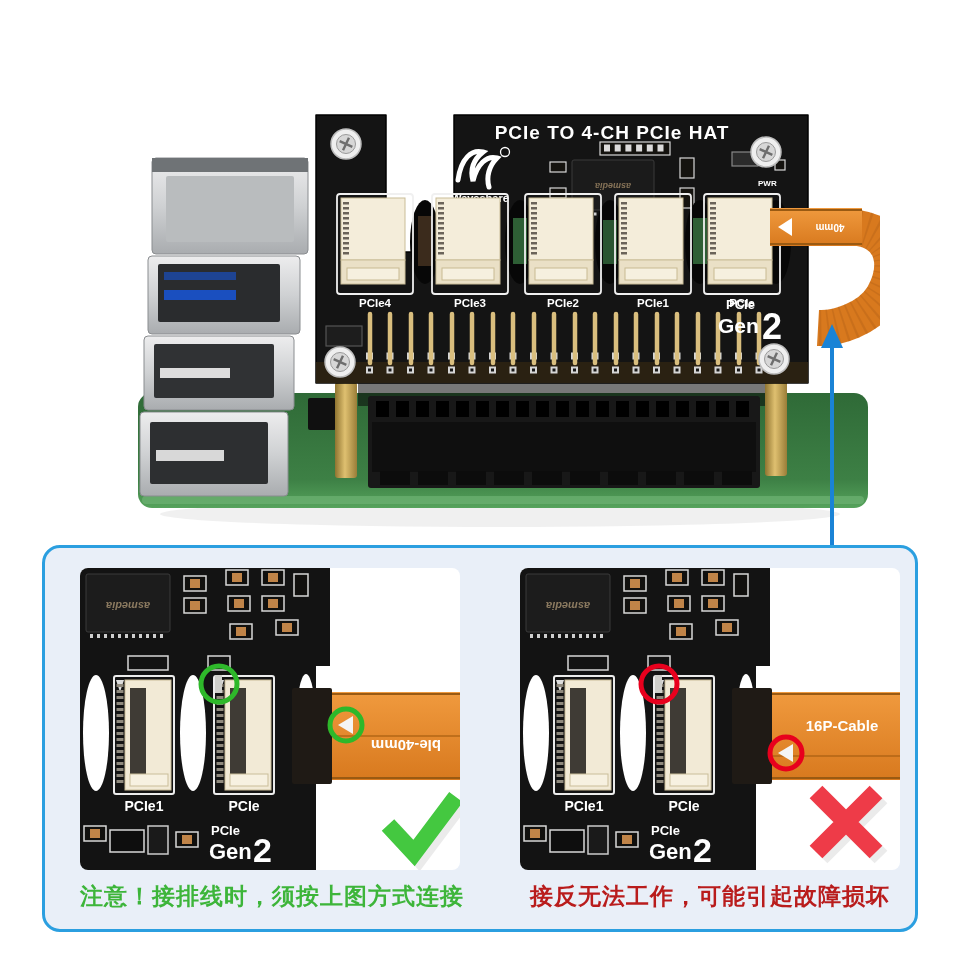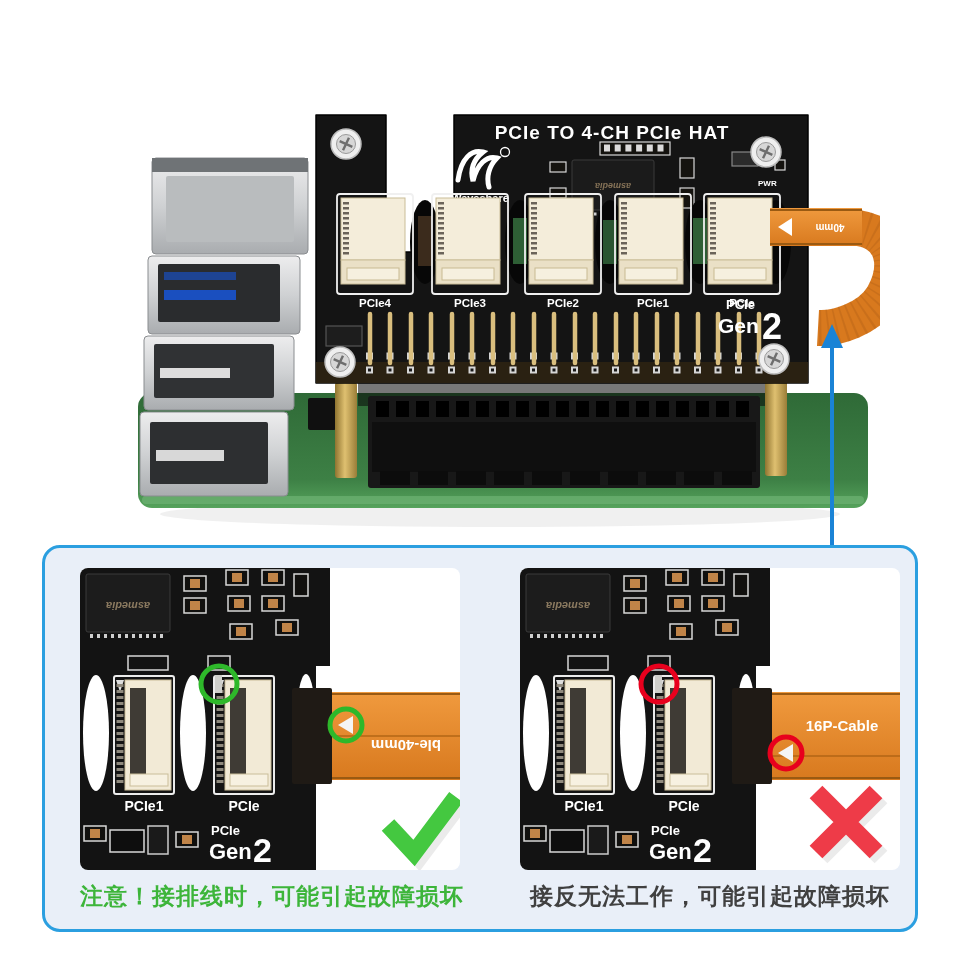--- a/index.html
+++ b/index.html
@@ -13,21 +13,21 @@
     border-left:11px solid transparent;border-right:11px solid transparent;border-bottom:24px solid #1a83d6;}
   
   .panel{position:absolute;left:42px;top:545px;width:876px;height:387px;box-sizing:border-box;
     border:3px solid #2b9fe0;border-radius:18px;background:#e9eff8;}
   .sub{position:absolute;top:20px;width:380px;height:302px;background:#ffffff;border-radius:8px;overflow:hidden;}
   .sub.left{left:35px;}
   .sub.right{left:475px;}
   .cap{position:absolute;top:330px;width:380px;height:36px;line-height:36px;text-align:center;
     font-size:23px;font-weight:600;letter-spacing:1px;white-space:nowrap;}
   .cap.left{left:35px;color:#3db53a;}
-  .cap.right{left:475px;color:#404040;}
+  .cap.right{left:475px;color:#b91c1c;}
 </style>
 </head>
 <body>
 
 <div class="stage">
 
   <svg class="photo-svg" viewBox="0 0 760 435">
     <defs>
       <linearGradient id="gSilver" x1="0" y1="0" x2="0" y2="1">
         <stop offset="0" stop-color="#ededee"></stop>
@@ -375,17 +375,17 @@
           <circle cx="266" cy="185" r="16" fill="none" stroke-width="5" stroke="#e8001d"></circle>
           <text x="322" y="163" text-anchor="middle" font-size="15" font-weight="bold" fill="#ffffff">16P-Cable</text>
         </g>
         <g>
           <path d="M296,224 L356,284 M356,224 L296,284" stroke="#d8d8d8" stroke-width="18" opacity="0.5" transform="translate(5,5)"></path>
           <path d="M296,224 L356,284 M356,224 L296,284" stroke-width="18" stroke="#ee3b48"></path>
         </g>
       </svg>
     </div>
 
-    <div class="cap left">注意！接排线时，可能引起故障损坏</div>
+    <div class="cap left">注意！接排线时，须按上图方式连接</div>
     <div class="cap right">接反无法工作，可能引起故障损坏</div>
   </div>
 
 </div>
 
 </body></html>

